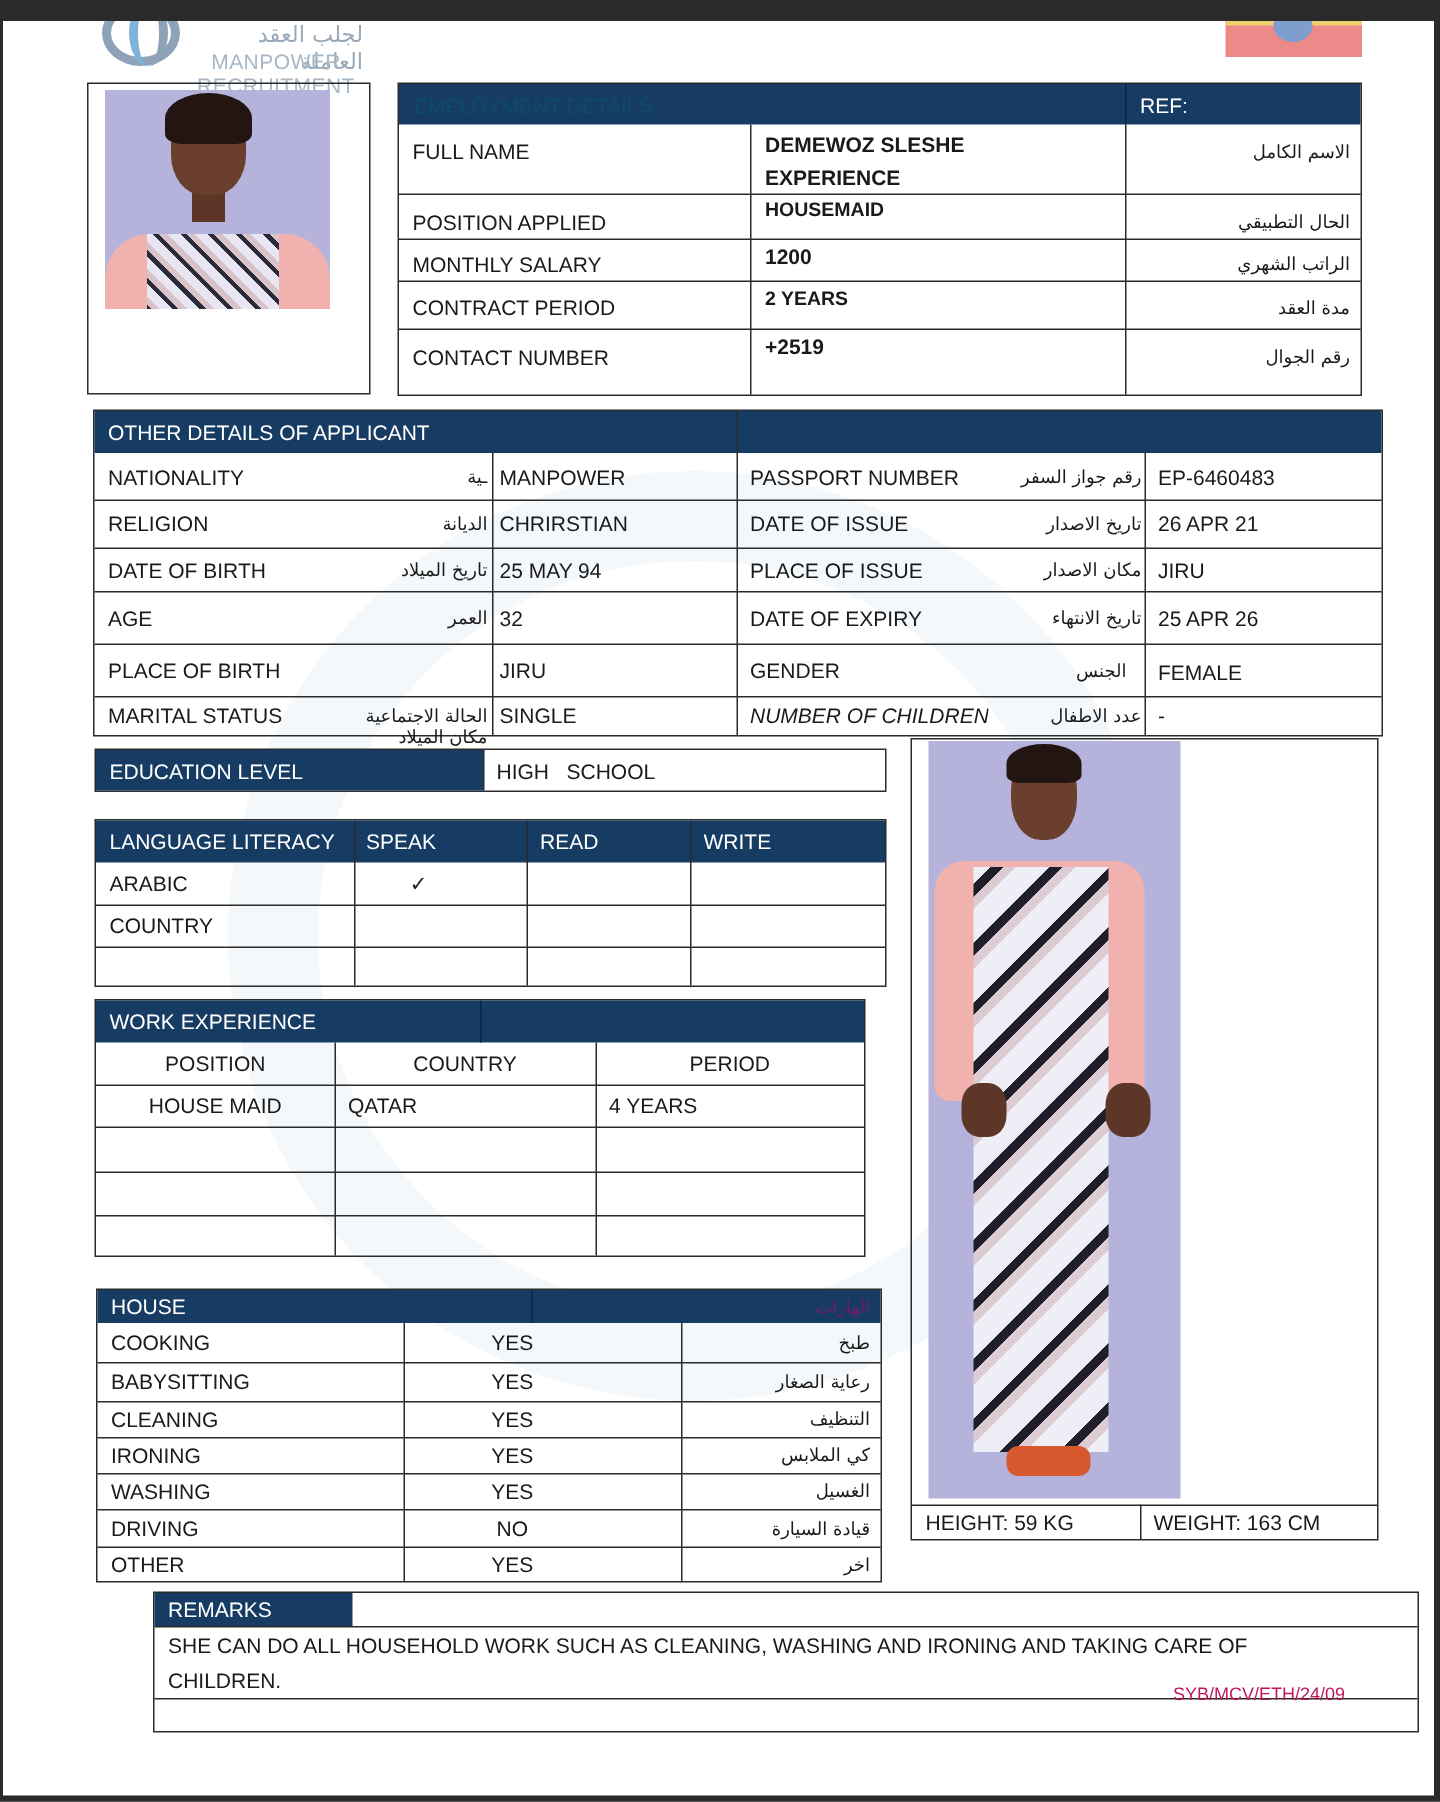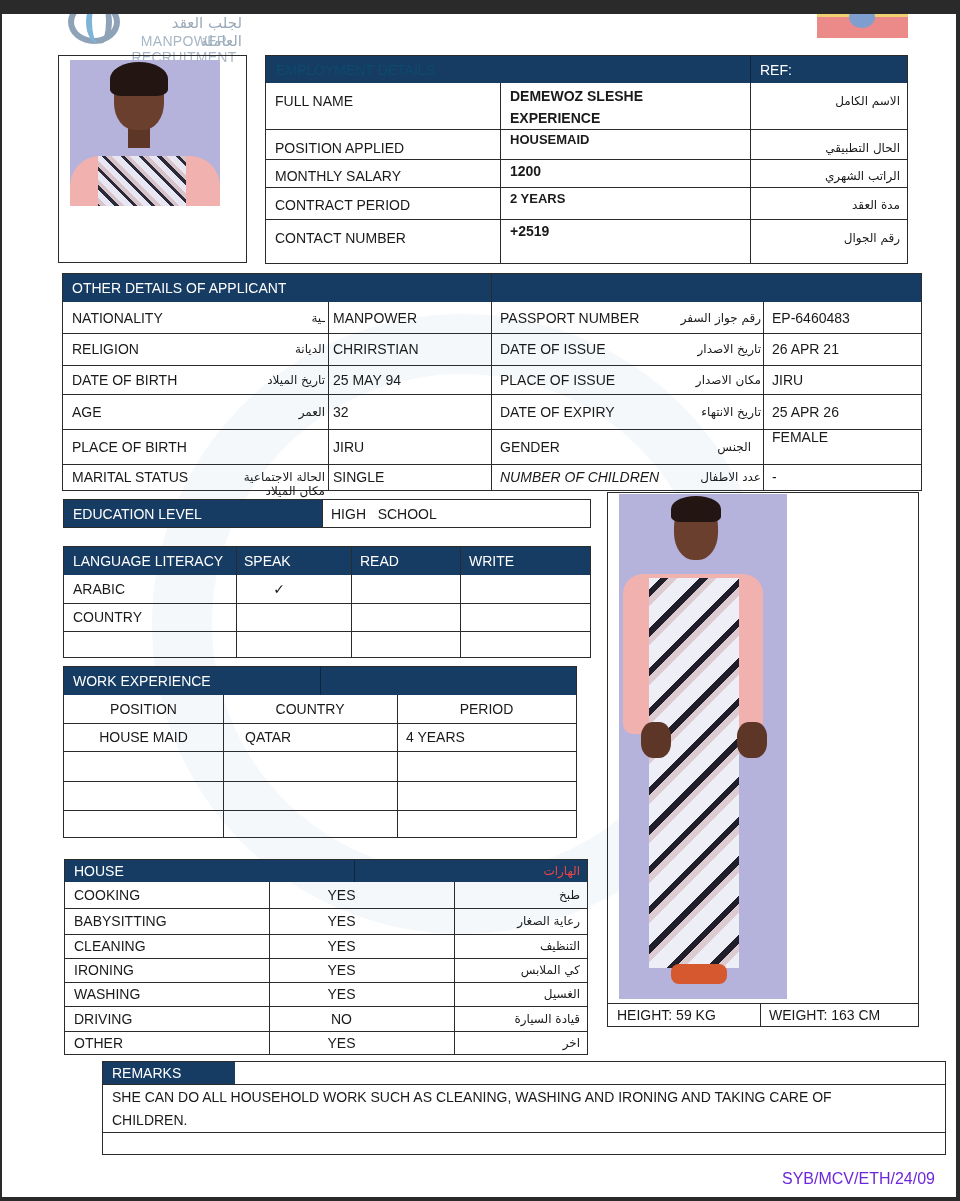--- a/index.html
+++ b/index.html
@@ -40,21 +40,21 @@
 
   .fullbody { position: absolute; left: 617px; top: 480px; width: 168px; height: 505px; background: #b5b2dc; overflow: hidden; }
   .fb-head { position: absolute; left: 55px; top: 6px; width: 44px; height: 60px; border-radius: 45%; background: #6a3f2e; }
   .fb-hair { position: absolute; left: 52px; top: 2px; width: 50px; height: 26px; border-radius: 50% 50% 20% 20%; background: #231512; }
   .fb-jacket { position: absolute; left: 4px; top: 80px; width: 140px; height: 160px; background: #f1b1ae; border-radius: 20px 20px 10px 10px; }
   .fb-dress { position: absolute; left: 30px; top: 84px; width: 90px; height: 390px; background:
       repeating-linear-gradient(135deg, #eeeef6 0 8px, #1f1e2a 8px 14px, #dccbd0 14px 20px, #eeeef6 20px 28px); }
   .fb-hand { position: absolute; top: 228px; width: 30px; height: 36px; border-radius: 40%; background: #5d3627; }
   .fb-feet { position: absolute; left: 52px; top: 470px; width: 56px; height: 20px; background: #d5582e; border-radius: 8px; }
 
-  .remarks-code { position: absolute; font-size: 16px; color: #6d28d9; margin-top: 48px; }
+  .remarks-code { position: absolute; font-size: 12px; color: #be185d; }
 </style>
 </head>
 <body>
 
 <div class="page">
 
   <div class="watermark"></div>
 
   <div class="logo">
     <div class="logo-globe"></div>
@@ -159,21 +159,21 @@
     <div class="cell" style="left:437px; top:91px; height:29px;">PLACE OF ISSUE</div>
     <div class="cell ar" style="left:590px; top:91px; width:108px; height:29px;">مكان الاصدار</div>
     <div class="cell" style="left:709px; top:91px; height:29px;">JIRU</div>
 
     <div class="cell" style="left:437px; top:120px; height:35px;">DATE OF EXPIRY</div>
     <div class="cell ar" style="left:590px; top:120px; width:108px; height:35px;">تاريخ الانتهاء</div>
     <div class="cell" style="left:709px; top:120px; height:35px;">25 APR 26</div>
 
     <div class="cell" style="left:437px; top:155px; height:35px;">GENDER</div>
     <div class="cell ar" style="left:590px; top:155px; width:98px; height:35px;">الجنس</div>
-    <div class="cell" style="left:709px; top:145px; height:35px;">FEMALE</div>
+    <div class="cell" style="left:709px; top:156px; height:35px;">FEMALE</div>
 
     <div class="cell" style="left:437px; top:190px; height:26px;font-style:italic;">NUMBER OF CHILDREN</div>
     <div class="cell ar" style="left:610px; top:190px; width:88px; height:26px;">عدد الاطفال</div>
     <div class="cell" style="left:709px; top:190px; height:26px;">-</div>
   </div>
 
   <div class="abs bd" style="left:61px; top:485px; width:528px; height:29px;">
     <div class="abs hdr" style="left:0; top:0; width:258px; height:27px;"></div>
     <div class="cell" style="left:9px; top:0; height:27px; color:#fff;">EDUCATION LEVEL</div>
     <div class="vl" style="left:258px; top:0; height:27px;"></div>
@@ -208,29 +208,29 @@
     <div class="hl" style="left:0; top:56px; width:512px;"></div>
     <div class="hl" style="left:0; top:84px; width:512px;"></div>
     <div class="hl" style="left:0; top:114px; width:512px;"></div>
     <div class="hl" style="left:0; top:143px; width:512px;"></div>
 
     <div class="cell center" style="left:0; top:28px; width:159px; height:28px;">POSITION</div>
     <div class="cell center" style="left:159px; top:28px; width:174px; height:28px;">COUNTRY</div>
     <div class="cell center" style="left:333px; top:28px; width:179px; height:28px;">PERIOD</div>
 
     <div class="cell center" style="left:0; top:56px; width:159px; height:28px;">HOUSE MAID</div>
-    <div class="cell" style="left:168px; top:56px; height:28px;margin-left:13px;">QATAR</div>
+    <div class="cell" style="left:168px; top:56px; height:28px;">QATAR</div>
     <div class="cell" style="left:342px; top:56px; height:28px;">4 YEARS</div>
   </div>
 
   <div class="abs bd" style="left:62px; top:845px; width:524px; height:196px;">
     <div class="abs hdr" style="left:0; top:0; width:522px; height:22px;"></div>
     <div class="vl" style="left:289px; top:0; height:22px; background:#0c2540;"></div>
     <div class="cell" style="left:9px; top:0; height:22px; color:#fff;">HOUSE</div>
-    <div class="cell ar" style="left:300px; top:0; width:215px; height:22px; color:#ef4444;">الهارات</div>
+    <div class="cell ar" style="left:300px; top:0; width:215px; height:22px; color:#701a75;">الهارات</div>
 
     <div class="vl" style="left:204px; top:22px; height:172px;"></div>
     <div class="vl" style="left:389px; top:22px; height:172px;"></div>
     <div class="hl" style="left:0; top:48px; width:522px;"></div>
     <div class="hl" style="left:0; top:74px; width:522px;"></div>
     <div class="hl" style="left:0; top:98px; width:522px;"></div>
     <div class="hl" style="left:0; top:122px; width:522px;"></div>
     <div class="hl" style="left:0; top:146px; width:522px;"></div>
     <div class="hl" style="left:0; top:171px; width:522px;"></div>
 

